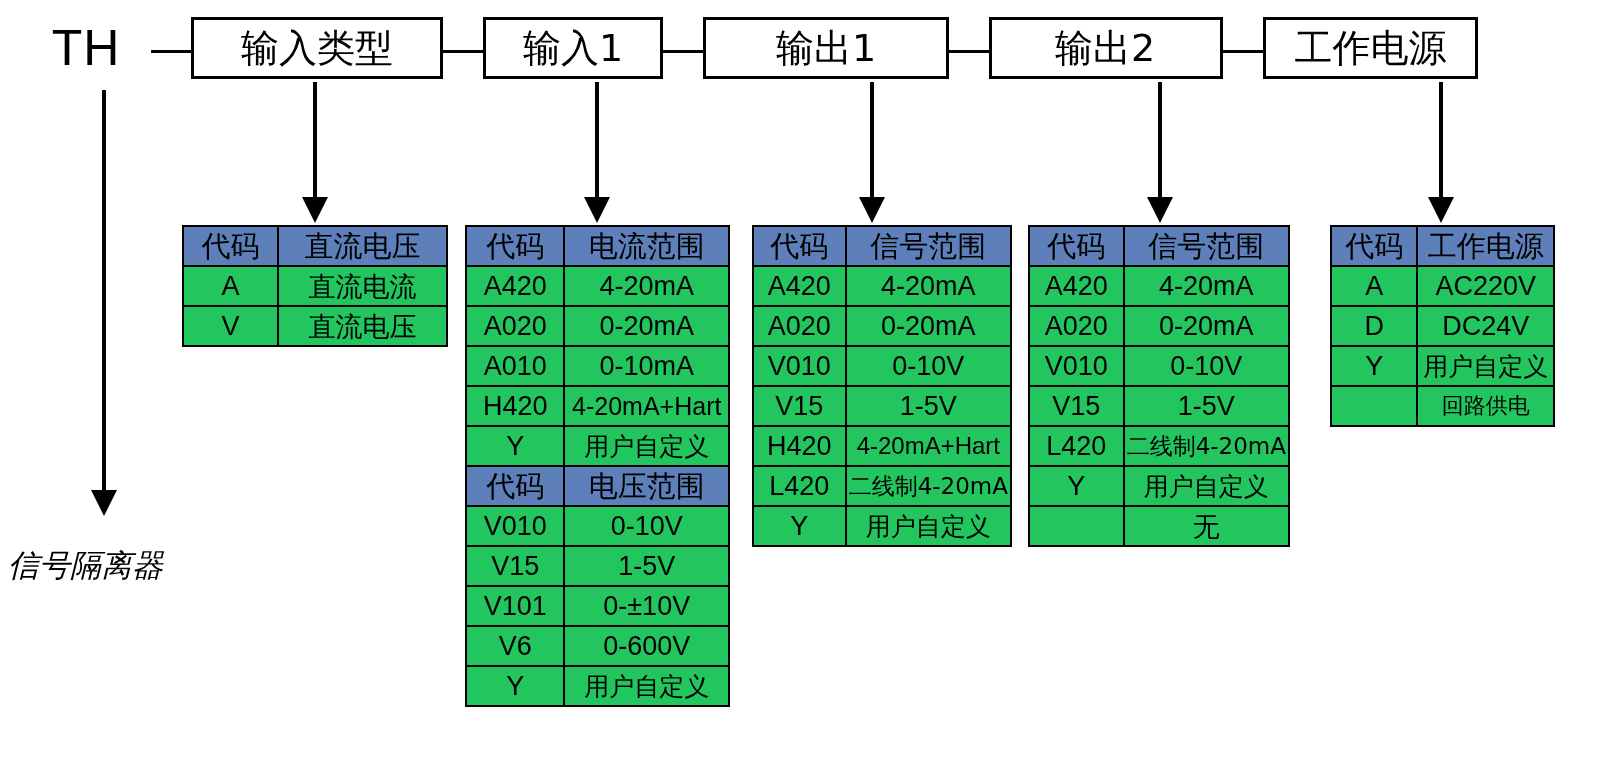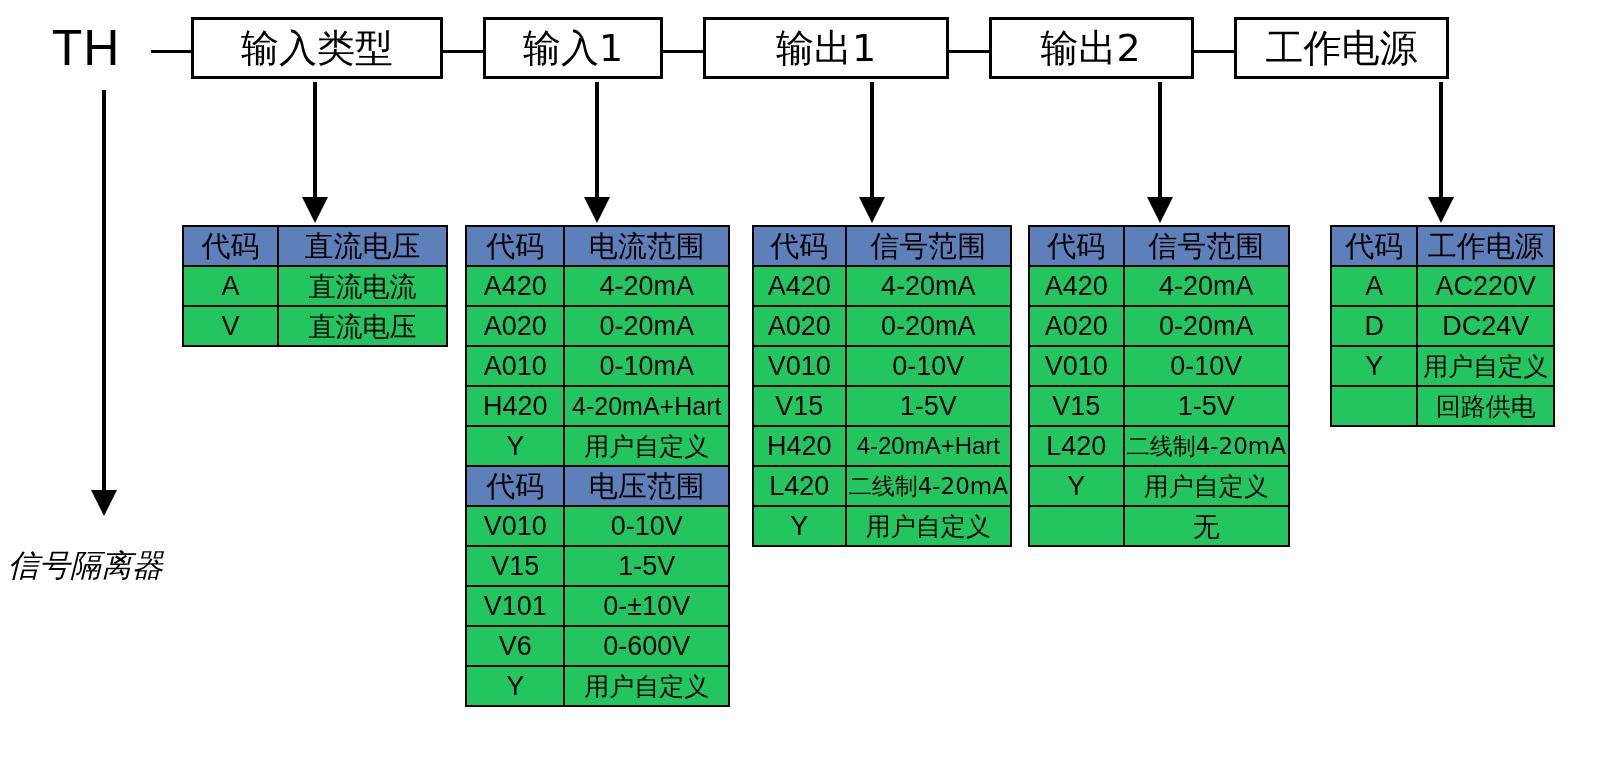--- a/index.html
+++ b/index.html
@@ -50,21 +50,21 @@
     justify-content: center;
     font-size: 38px;
     line-height: 1;
     padding: 0 10px;
     box-sizing: border-box;
     flex: 0 0 auto;
   }
   .seg-w1 { width: 252px; }
   .seg-w2 { width: 180px; }
   .seg-w3 { width: 246px; }
-  .seg-w4 { width: 205px; padding-left: 8px; }
+  .seg-w4 { width: 234px; padding-left: 8px; }
   .seg-w5 { width: 215px; }
 
   
   .arrow {
     position: absolute;
     width: 0;
   }
   .arrow .stem {
     position: absolute;
     left: 0;
@@ -323,18 +323,18 @@
     <tr>
       <td class="code">D</td>
       <td>DC24V</td>
     </tr>
     <tr>
       <td class="code">Y</td>
       <td class="cjk" style="font-size:25px;">用户自定义</td>
     </tr>
     <tr>
       <td class="code"></td>
-      <td class="cjk" style="font-size:25px;">回路供电</td>
+      <td class="cjk" style="font-size:22px;">回路供电</td>
     </tr>
   </tbody>
 </table>
 
 <div class="caption cjk" style="left:8px; top:550px;">信号隔离器</div>
 
 </body></html>

